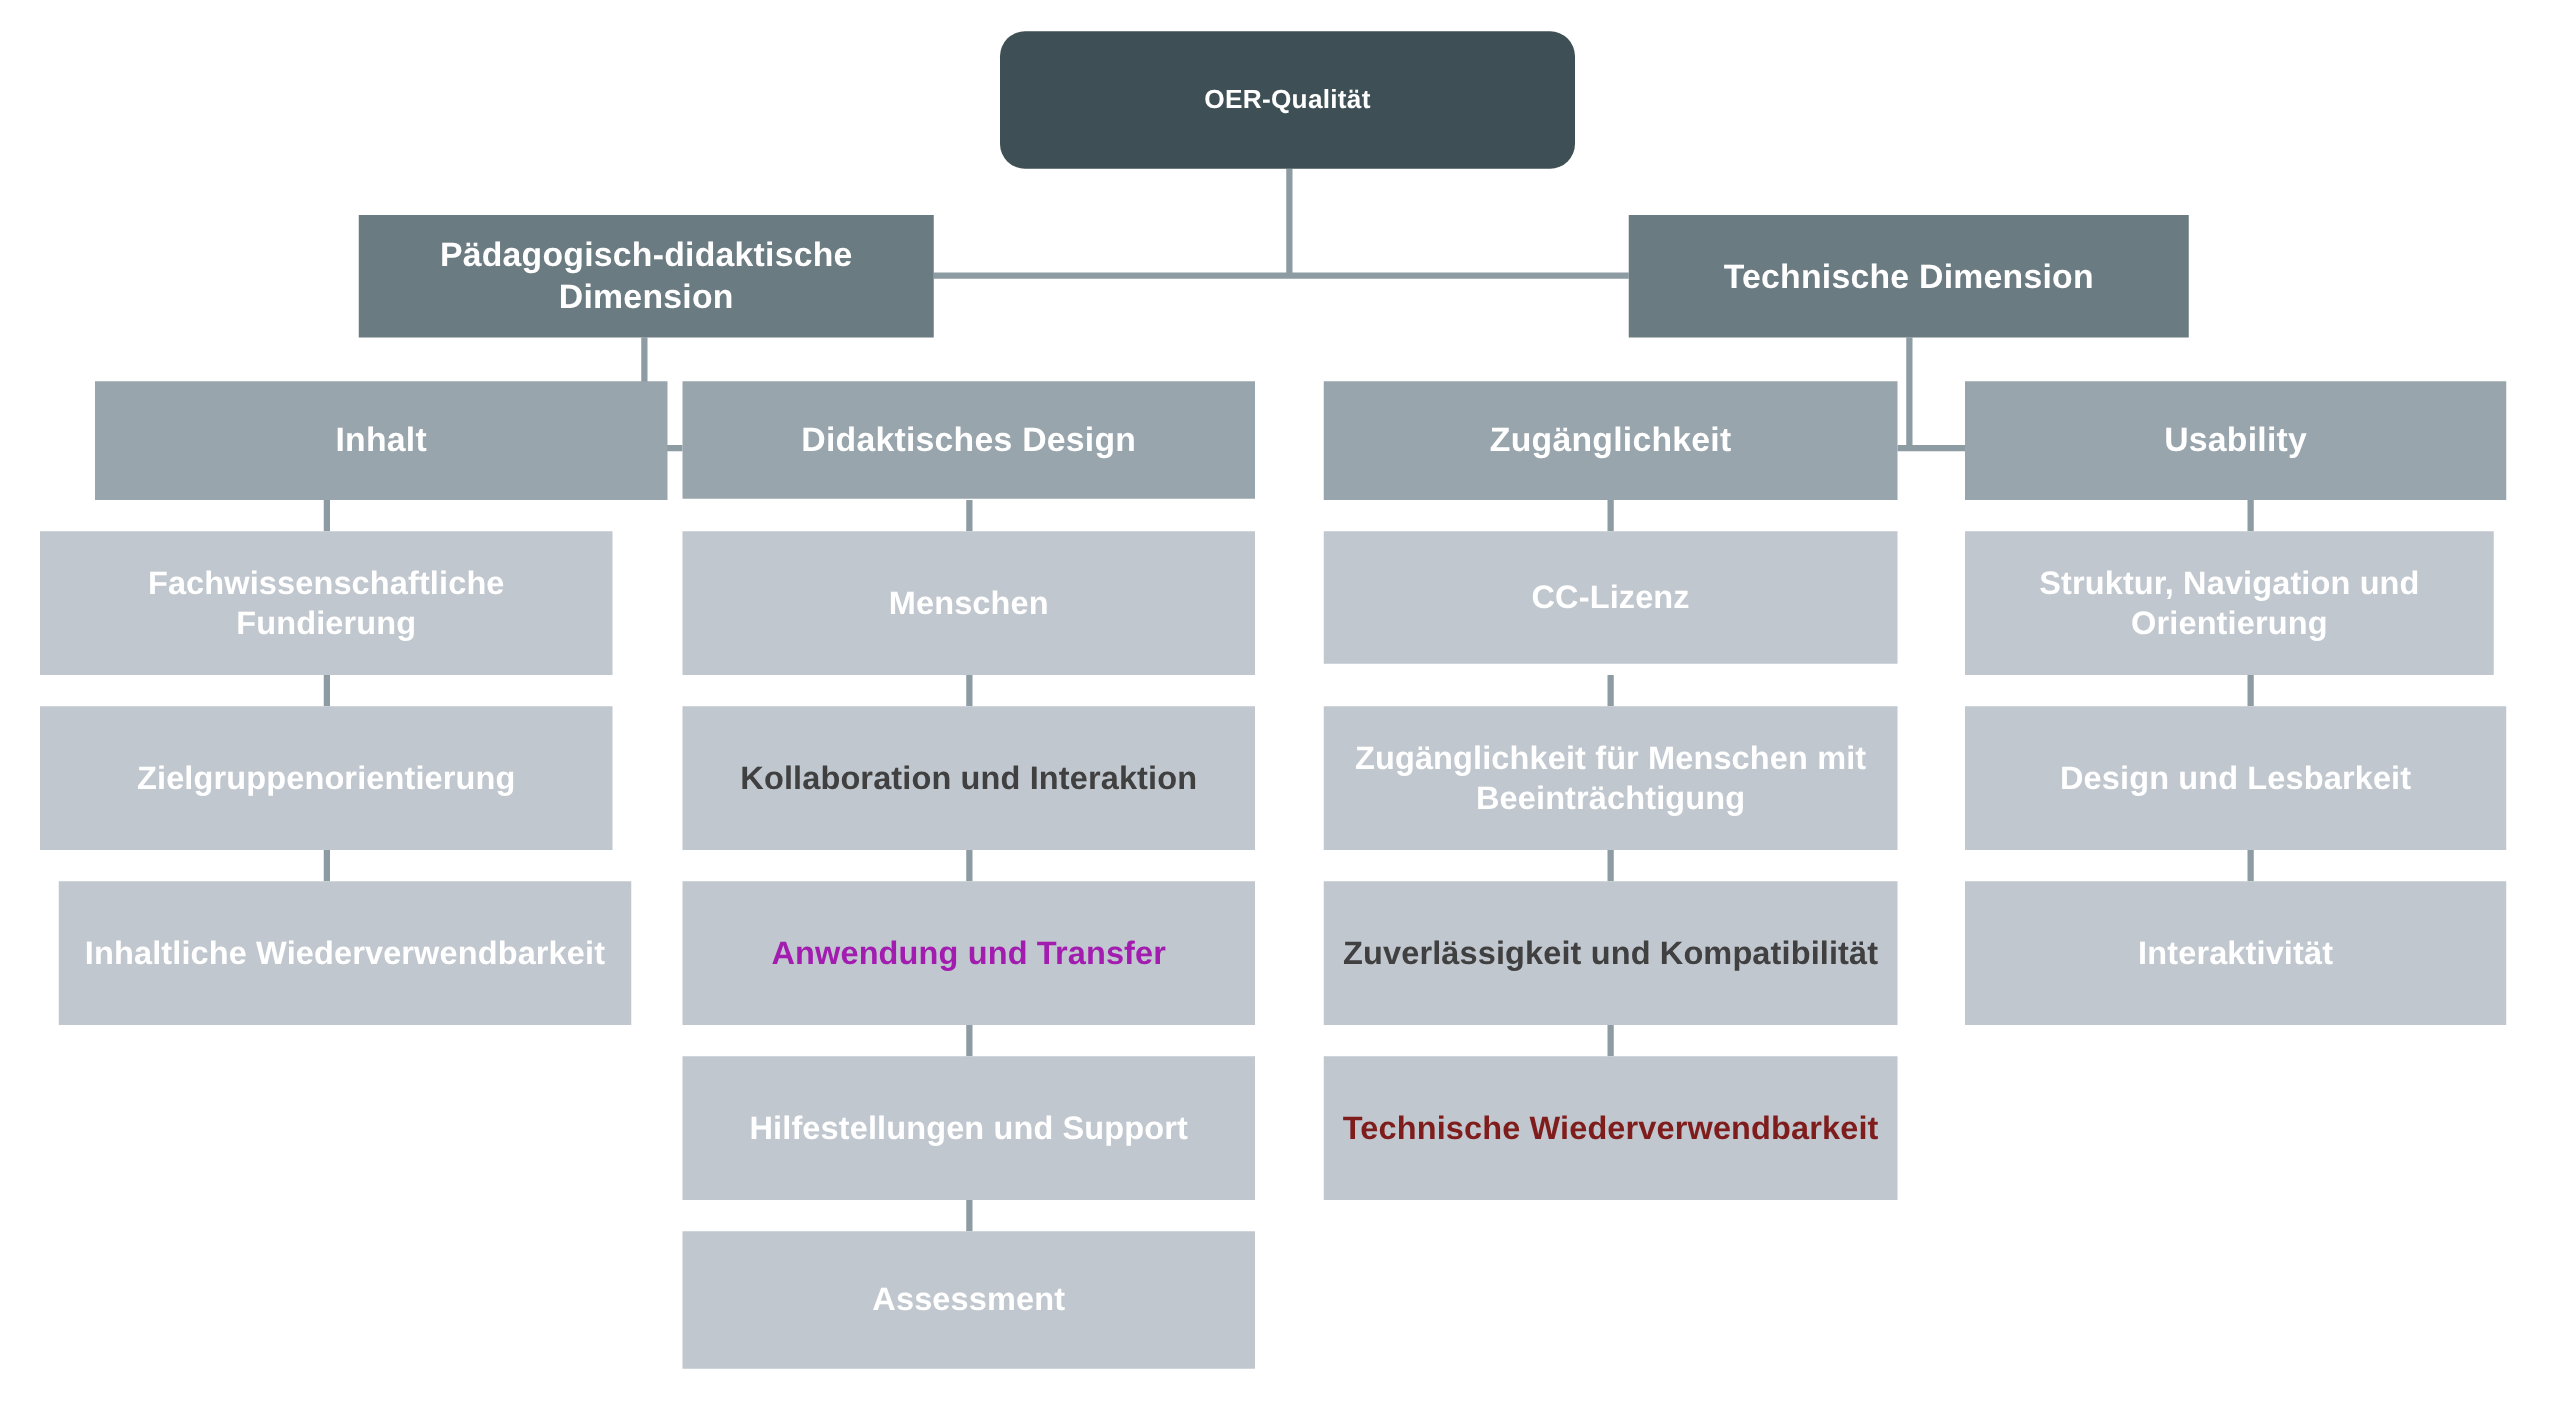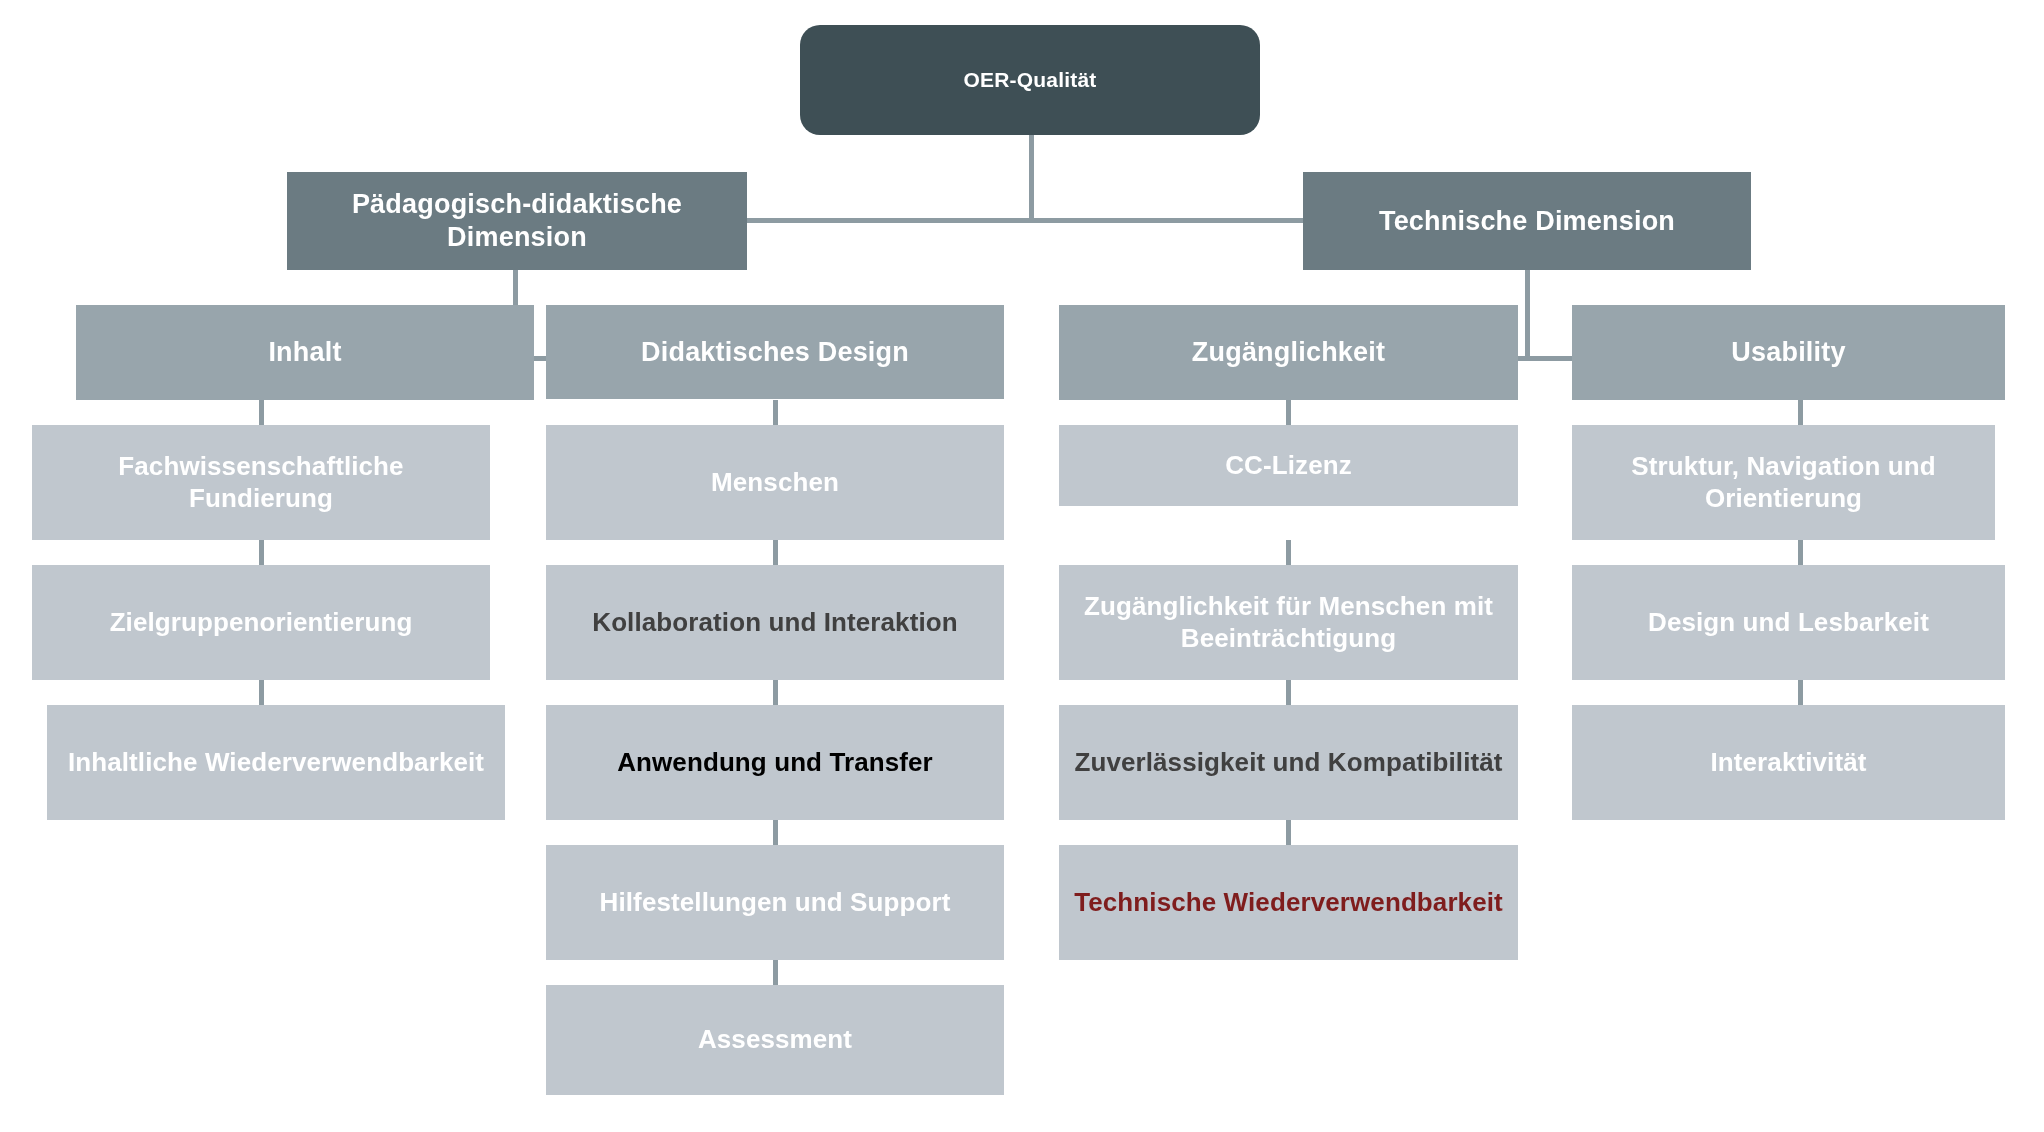--- a/index.html
+++ b/index.html
@@ -61,25 +61,25 @@
   <div class="node lvl3" style="left: 546px; top: 305px; width: 458px; height: 94px; background: rgb(152, 165, 172); color: rgb(255, 255, 255);">Didaktisches Design</div>
   <div class="node lvl3" style="left: 1059px; top: 305px; width: 459px; height: 95px; background: rgb(152, 165, 172); color: rgb(255, 255, 255);">Zugänglichkeit</div>
   <div class="node lvl3" style="left: 1572px; top: 305px; width: 433px; height: 95px; background: rgb(152, 165, 172); color: rgb(255, 255, 255);">Usability</div>
 
   <div class="node lvl4" style="left: 32px; top: 425px; width: 458px; height: 115px; background: rgb(192, 199, 206); color: rgb(255, 255, 255);">Fachwissenschaftliche Fundierung</div>
   <div class="node lvl4" style="left: 32px; top: 565px; width: 458px; height: 115px; background: rgb(192, 199, 206); color: rgb(255, 255, 255);">Zielgruppenorientierung</div>
   <div class="node lvl4" style="left: 32px; top: 705px; width: 458px; height: 115px; background: rgb(192, 199, 206); color: rgb(255, 255, 255); margin-left: 15px;">Inhaltliche Wiederverwendbarkeit</div>
 
   <div class="node lvl4" style="left: 546px; top: 425px; width: 458px; height: 115px; background: rgb(192, 199, 206); color: rgb(255, 255, 255);">Menschen</div>
   <div class="node lvl4" style="left: 546px; top: 565px; width: 458px; height: 115px; background: rgb(192, 199, 206); color: #404040;">Kollaboration und Interaktion</div>
-  <div class="node lvl4" style="left: 546px; top: 705px; width: 458px; height: 115px; background: rgb(192, 199, 206); color: #000000;">Anwendung und Transfer</div>
+  <div class="node lvl4" style="left: 546px; top: 705px; width: 458px; height: 115px; background: rgb(192, 199, 206); color: #a21caf;">Anwendung und Transfer</div>
   <div class="node lvl4" style="left: 546px; top: 845px; width: 458px; height: 115px; background: rgb(192, 199, 206); color: rgb(255, 255, 255);">Hilfestellungen und Support</div>
   <div class="node lvl4" style="left: 546px; top: 985px; width: 458px; height: 110px; background: rgb(192, 199, 206); color: rgb(255, 255, 255);">Assessment</div>
 
-  <div class="node lvl4" style="left: 1059px; top: 425px; width: 459px; height: 81px; background: rgb(192, 199, 206); color: rgb(255, 255, 255);">CC-Lizenz</div>
+  <div class="node lvl4" style="left: 1059px; top: 425px; width: 459px; height: 106px; background: rgb(192, 199, 206); color: rgb(255, 255, 255);">CC-Lizenz</div>
   <div class="node lvl4" style="left: 1059px; top: 565px; width: 459px; height: 115px; background: rgb(192, 199, 206); color: rgb(255, 255, 255);">Zugänglichkeit für Menschen mit Beeinträchtigung</div>
   <div class="node lvl4" style="left: 1059px; top: 705px; width: 459px; height: 115px; background: rgb(192, 199, 206); color: #404040;">Zuverlässigkeit und Kompatibilität</div>
   <div class="node lvl4" style="left: 1059px; top: 845px; width: 459px; height: 115px; background: rgb(192, 199, 206); color: #7f1d1d;">Technische Wiederverwendbarkeit</div>
 
   <div class="node lvl4" style="left: 1572px; top: 425px; width: 423px; height: 115px; background: rgb(192, 199, 206); color: rgb(255, 255, 255);">Struktur, Navigation und Orientierung</div>
   <div class="node lvl4" style="left: 1572px; top: 565px; width: 433px; height: 115px; background: rgb(192, 199, 206); color: rgb(255, 255, 255);">Design und Lesbarkeit</div>
   <div class="node lvl4" style="left: 1572px; top: 705px; width: 433px; height: 115px; background: rgb(192, 199, 206); color: rgb(255, 255, 255);">Interaktivität</div>
 
 </div>
 

